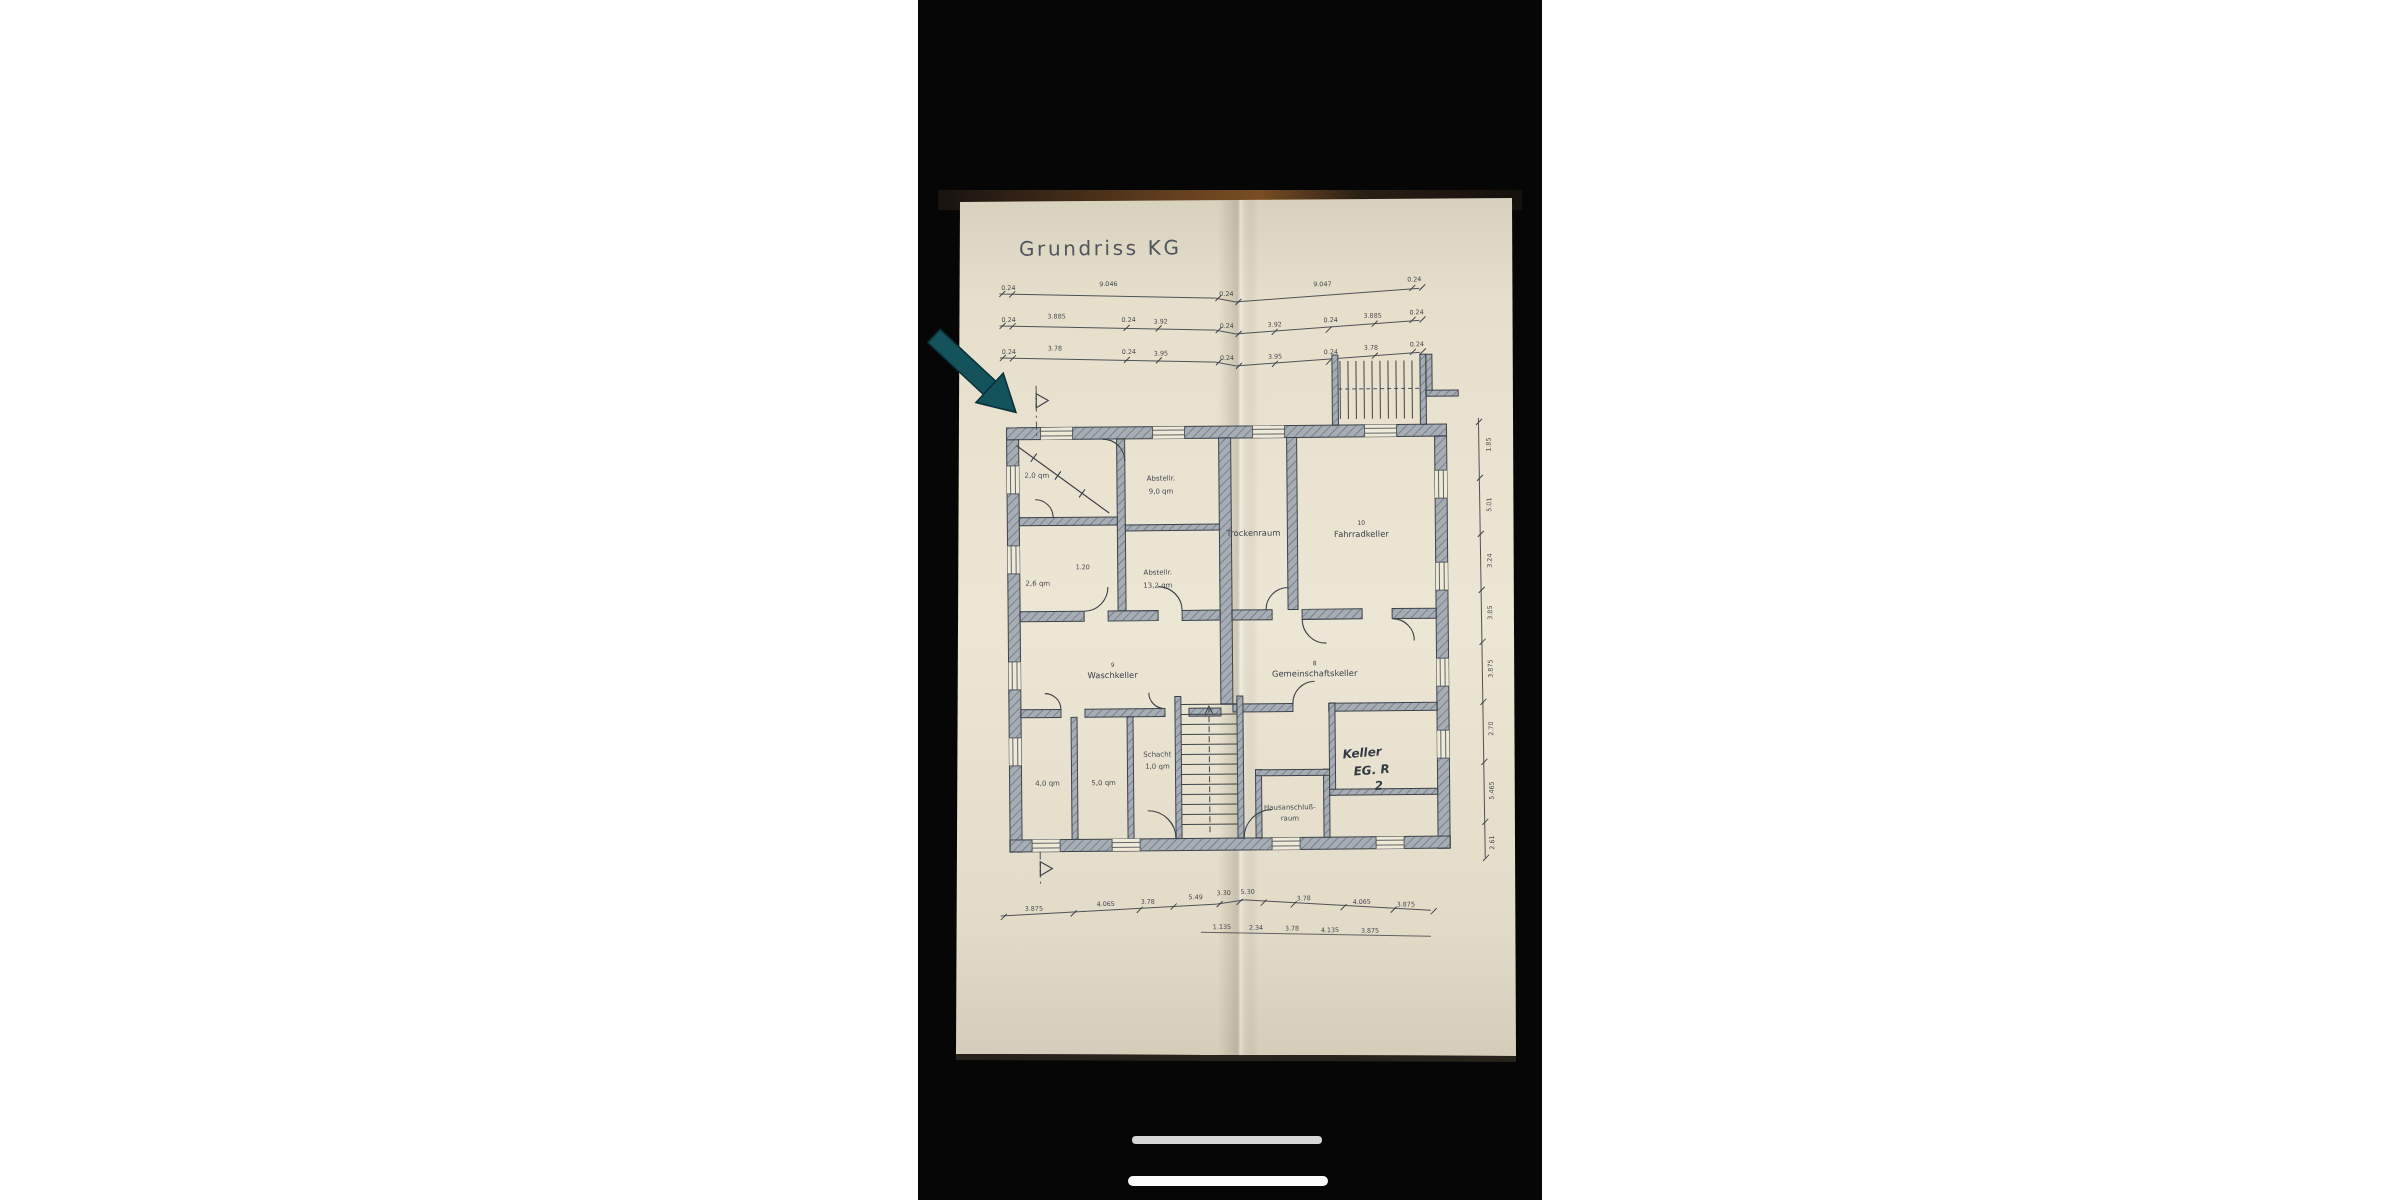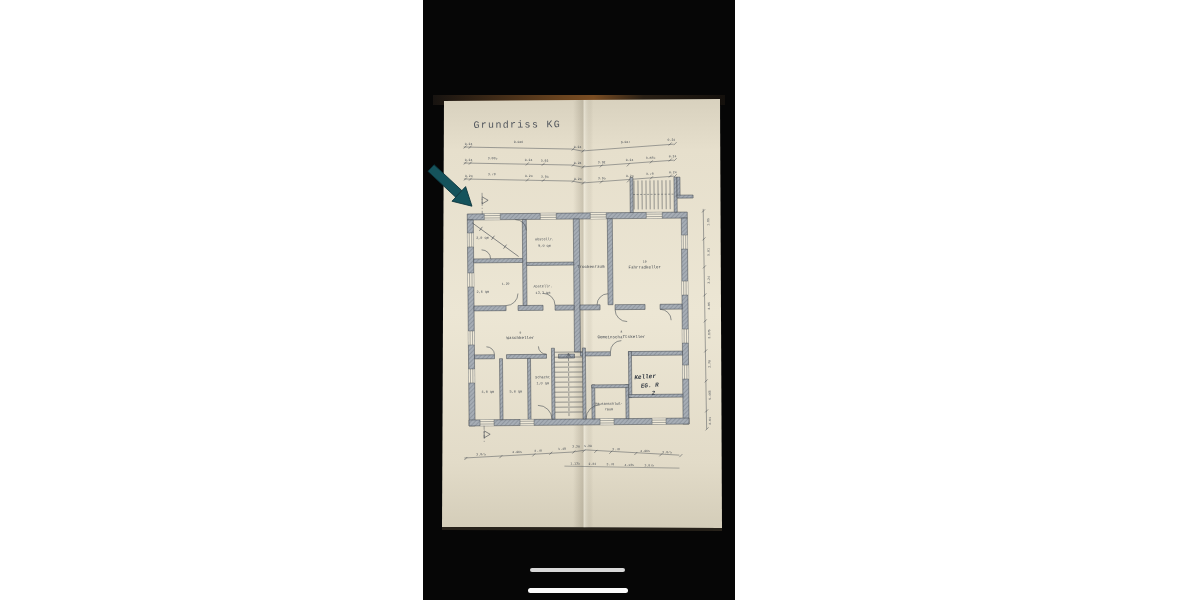--- a/index.html
+++ b/index.html
@@ -1,18 +1,18 @@
 <!DOCTYPE html>
 <html><head>
 <meta charset="utf-8">
 <style>
   html,body{margin:0;padding:0;background:#ffffff;}
   .stage{position:relative;width:1200px;height:600px;background:#ffffff;overflow:hidden;
          font-family:"DejaVu Sans",sans-serif;}
-  .photo-strip{position:absolute;left:423px;top:0;width:312px;height:600px;background:#060606;font-family:Liberation Mono, monospace;}
+  .photo-strip{position:absolute;left:459px;top:0;width:312px;height:600px;background:#060606;}
   .bar{position:absolute;border-radius:3px;}
   .bar1{left:107px;top:568px;width:95px;height:3.5px;background:#d7d7d7;}
   .bar2{left:105px;top:588px;width:100px;height:4.5px;background:#fcfcfc;}
   svg{display:block;}
   .wall{fill:url(#hatch);stroke:#3d434b;stroke-width:.5;}
   .ink{stroke:#3d434b;fill:none;}
   .win{fill:#efe9d8;}
   .winline{stroke:#3d434b;stroke-width:.4;fill:none;}
   .arc{stroke:#3d434b;stroke-width:.55;fill:none;}
   .t-title{font-size:10px;letter-spacing:1.3px;fill:#50555c;}

